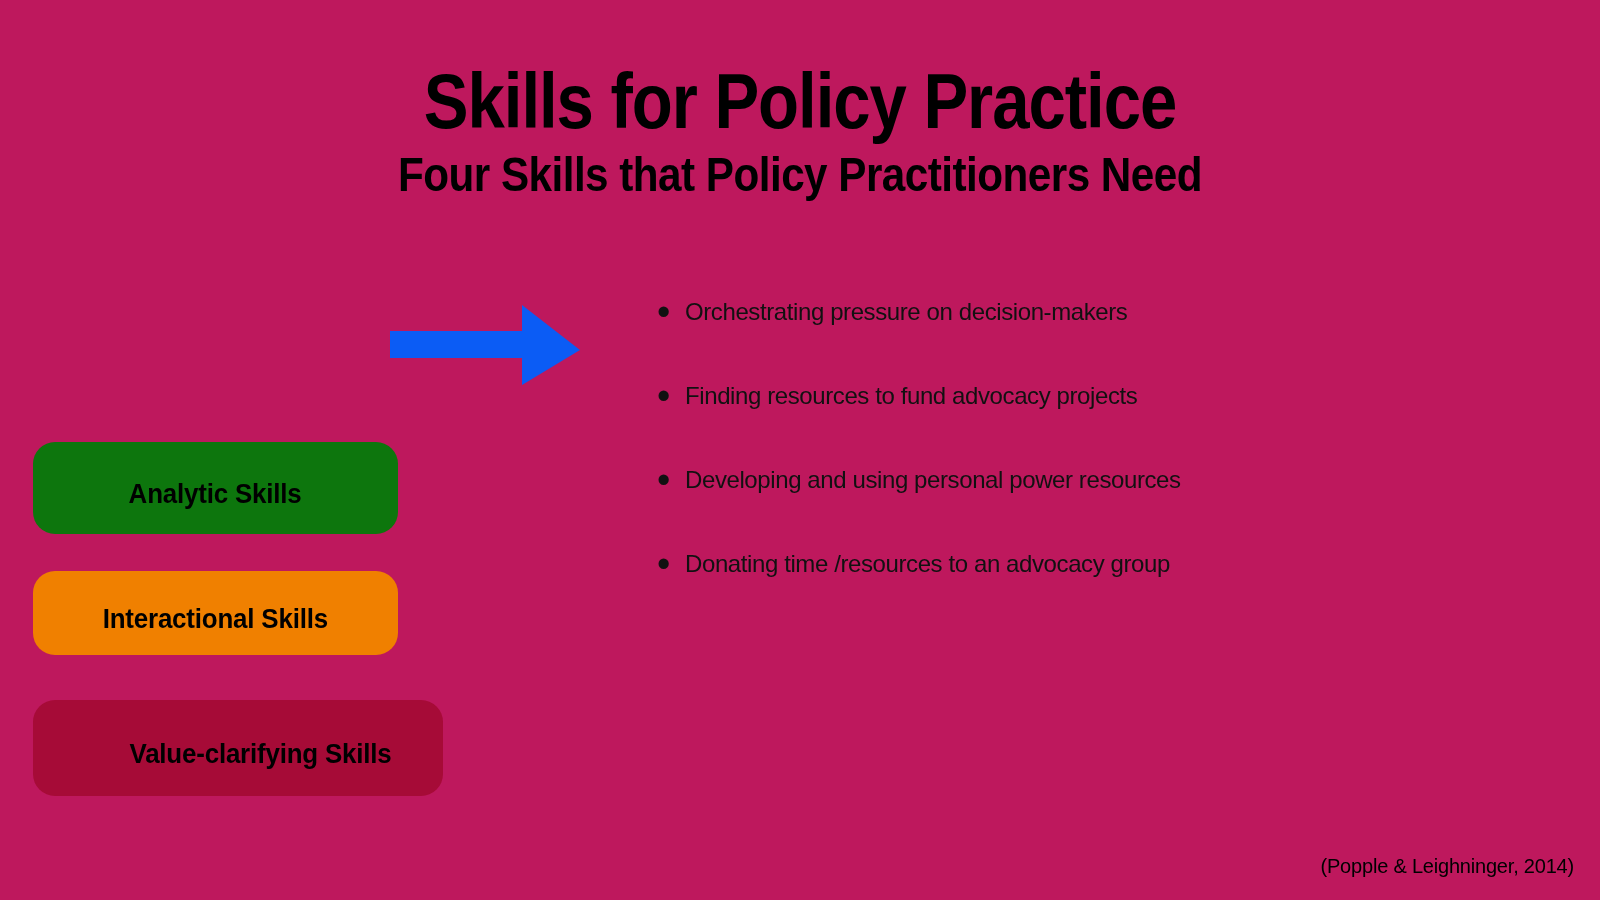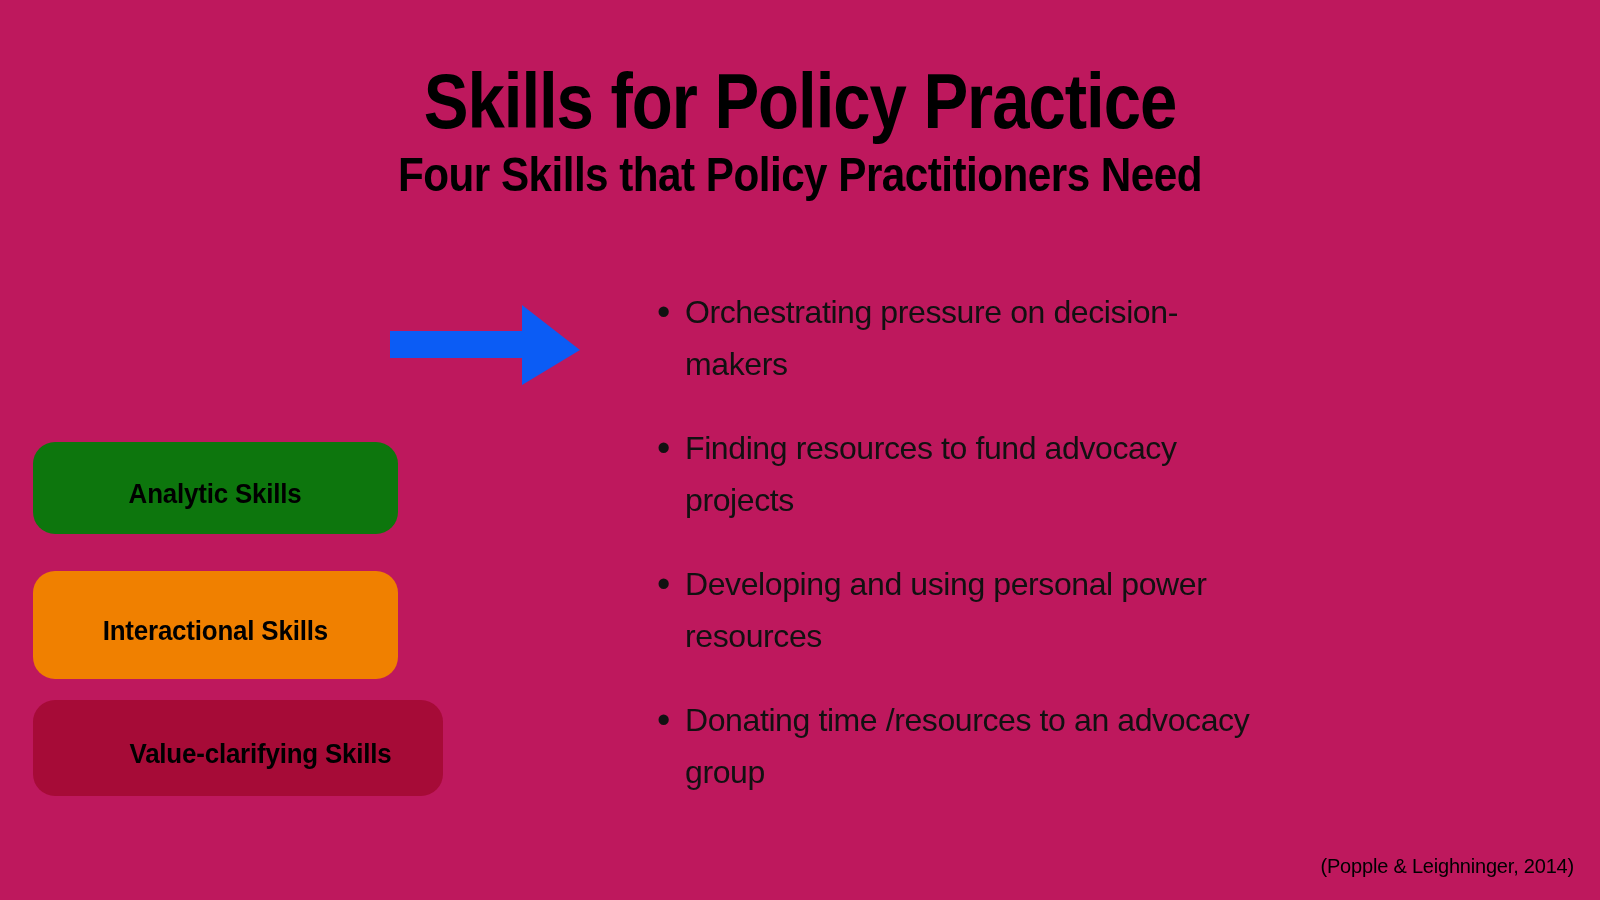--- a/index.html
+++ b/index.html
@@ -70,21 +70,21 @@
     letter-spacing: -0.2px;
     color: #000000;
     transform: scaleX(0.96);
     white-space: nowrap;
     position: relative;
     top: 6px;
   }
 
   #box-political    { top: 293px; height: 96px; background: #0b5cf5; }
   #box-analytic     { top: 442px; height: 92px; background: #0d760d; }
-  #box-interactional{ top: 571px; height: 108px; background: #f08000; }
+  #box-interactional{ top: 571px; height: 84px; background: #f08000; }
   #box-value        { top: 700px; height: 96px; background: #a60b37; padding-left: 45px; }
 
   
   #arrow {
     position: absolute;
     left: 390px;
     top: 300px;
     width: 190px;
     height: 92px;
   }
@@ -108,21 +108,21 @@
     line-height: 52px;
     color: #111;
     text-align: left;
     position: relative;
     left: 2px;
   }
   .bullet-text {
     flex: 1 1 auto;
     font-family: "Liberation Sans", sans-serif;
     font-weight: normal;
-    font-size: 32px;
+    font-size: 24px;
     line-height: 52px;
     letter-spacing: -0.4px;
     color: #111;
   }
 
   
   #citation {
     position: absolute;
     right: 26px;
     bottom: 22px;

